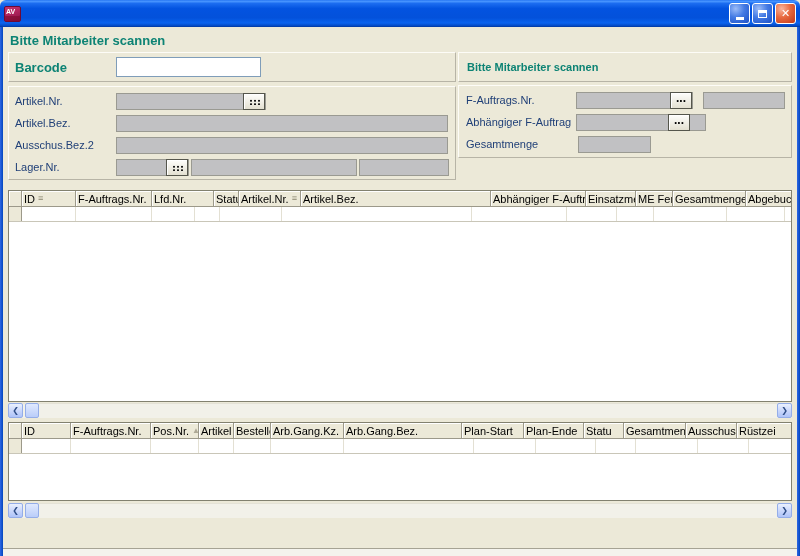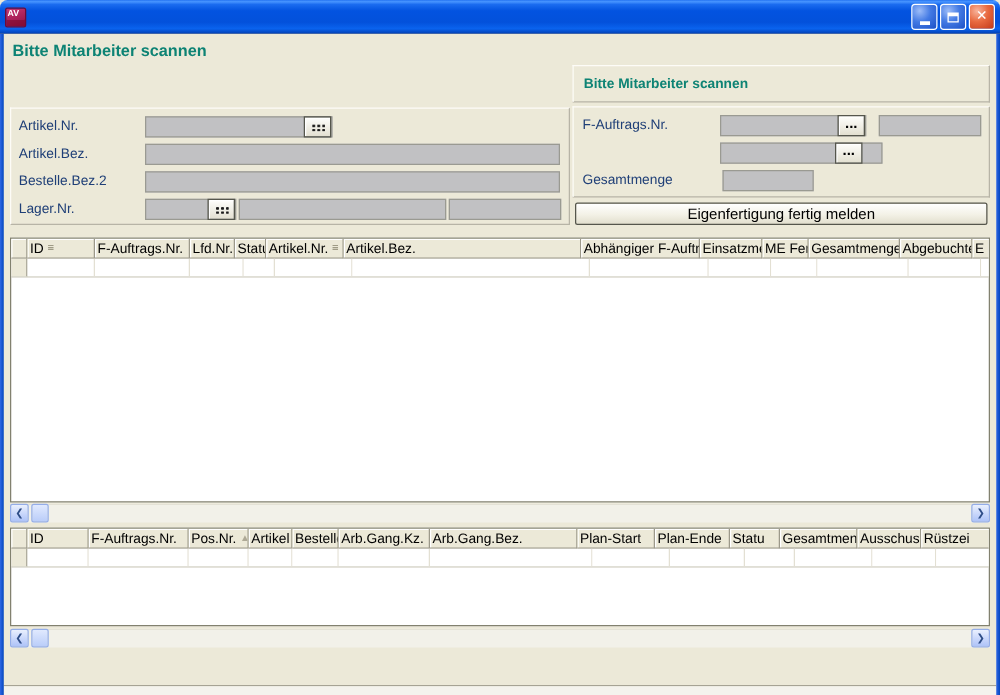--- a/index.html
+++ b/index.html
@@ -89,32 +89,36 @@
       <span class="wbtn redbtn">
           <span>✕</span>
         </span>
     </span>
   </div>
   <div class="wborder left"></div>
   <div class="wborder right"></div>
 
   <div class="main-heading">Bitte Mitarbeiter scannen</div>
 
+  <div class="panel" style="left:8px;top:52px;width:448px;height:30px;">
+    <span class="flabel teal" style="left:6px;top:6px;font-size:13px;">Barcode</span>
+    <input class="textbox" style="left: 107px; top: 4px; width: 145px;" value="">
+  </div>
 
   <div class="panel" style="left:8px;top:86px;width:448px;height:94px;">
     <span class="flabel navy" style="left:6px;top:6px;">Artikel.Nr.</span>
     <div class="graybox" style="left:107px;top:6px;width:150px;"></div>
     <div class="minibtn" style="left:234px;top:6px;">
         <span class="dotgrid"></span>
       </div>
 
     <span class="flabel navy" style="left:6px;top:28px;">Artikel.Bez.</span>
     <div class="graybox" style="left:107px;top:28px;width:332px;"></div>
 
-    <span class="flabel navy" style="left:6px;top:50px;">Bestelle.Bez.2</span>
+    <span class="flabel navy" style="left:6px;top:50px;">Ausschus.Bez.2</span>
     <div class="graybox" style="left:107px;top:50px;width:332px;"></div>
 
     <span class="flabel navy" style="left:6px;top:72px;">Lager.Nr.</span>
     <div class="graybox" style="left:107px;top:72px;width:73px;"></div>
     <div class="minibtn" style="left:157px;top:72px;">
         <span class="dotgrid"></span>
       </div>
     <div class="graybox" style="left:182px;top:72px;width:166px;"></div>
     <div class="graybox" style="left:350px;top:72px;width:90px;"></div>
   </div>
@@ -124,44 +128,42 @@
   </div>
 
   <div class="panel" style="left:458px;top:85px;width:334px;height:73px;">
     <span class="flabel navy" style="left:7px;top:6px;">F-Auftrags.Nr.</span>
     <div class="graybox" style="left:117px;top:6px;width:117px;"></div>
     <div class="minibtn" style="left:211px;top:6px;">
         <span class="ellipsis">...</span>
       </div>
     <div class="graybox" style="left:244px;top:6px;width:82px;"></div>
 
+    <span class="flabel navy" style="left:7px;top:28px;">Abhängiger F-Auftrag</span>
     <div class="graybox" style="left:117px;top:28px;width:130px;"></div>
     <div class="minibtn" style="left:209px;top:28px;">
         <span class="ellipsis">...</span>
       </div>
 
     <span class="flabel navy" style="left:7px;top:50px;">Gesamtmenge</span>
     <div class="graybox" style="left:119px;top:50px;width:73px;"></div>
   </div>
 
-  <div class="btn" style="left:460px;top:162px;width:330px;height:18px;">
-    <span>Eigenfertigung fertig melden</span>
-  </div>
 
   <div class="grid" style="left:8px;top:190px;width:784px;height:212px;">
     <div class="ghead">
       <div class="gh sel"></div>
       <div class="gh" style="width:54px">
           <span>ID</span>
           <span class="sorticon">≡</span>
         </div>
       <div class="gh" style="width:76px">
           <span>F-Auftrags.Nr.</span>
         </div>
-      <div class="gh" style="width:36px">
+      <div class="gh" style="width:62px">
           <span>Lfd.Nr.</span>
         </div>
       <div class="gh" style="width:25px">
           <span>Statu</span>
         </div>
       <div class="gh" style="width:62px">
           <span>Artikel.Nr.</span>
           <span class="sorticon">≡</span>
         </div>
       <div class="gh" style="width:190px">

